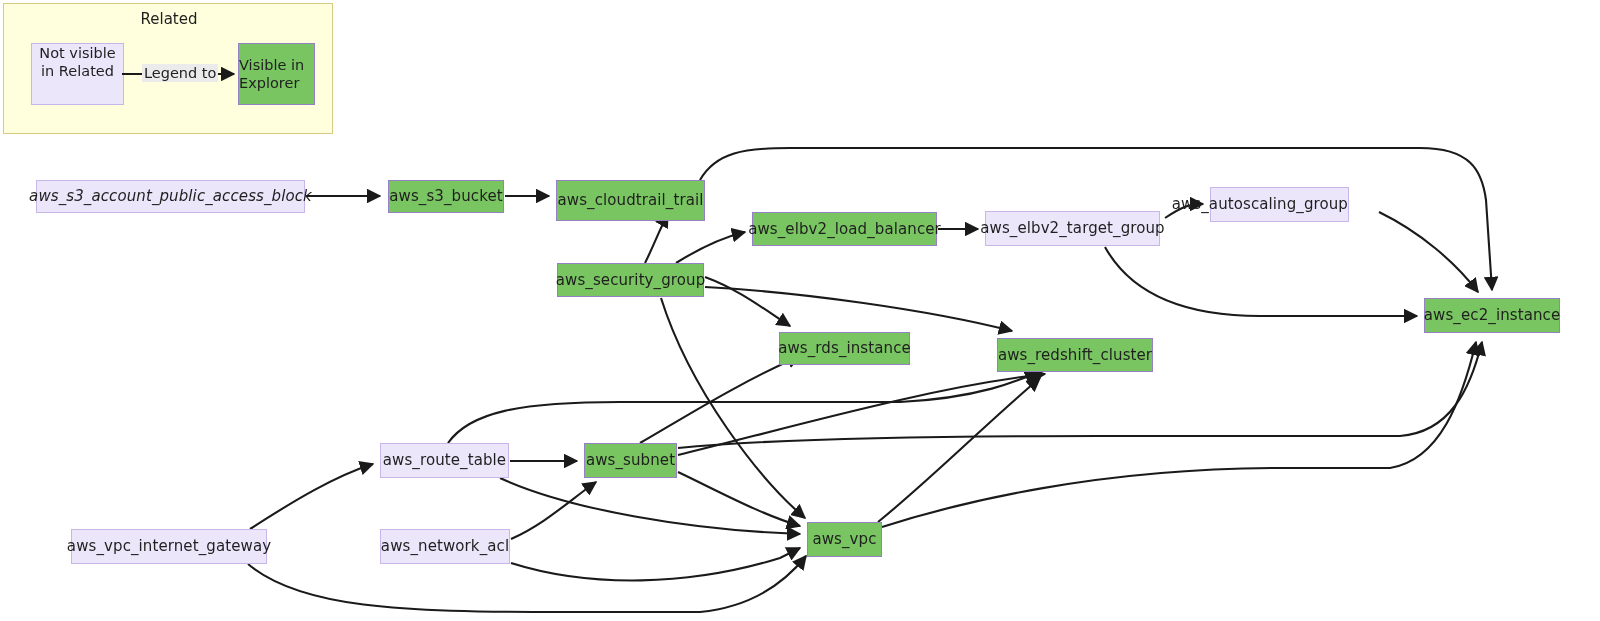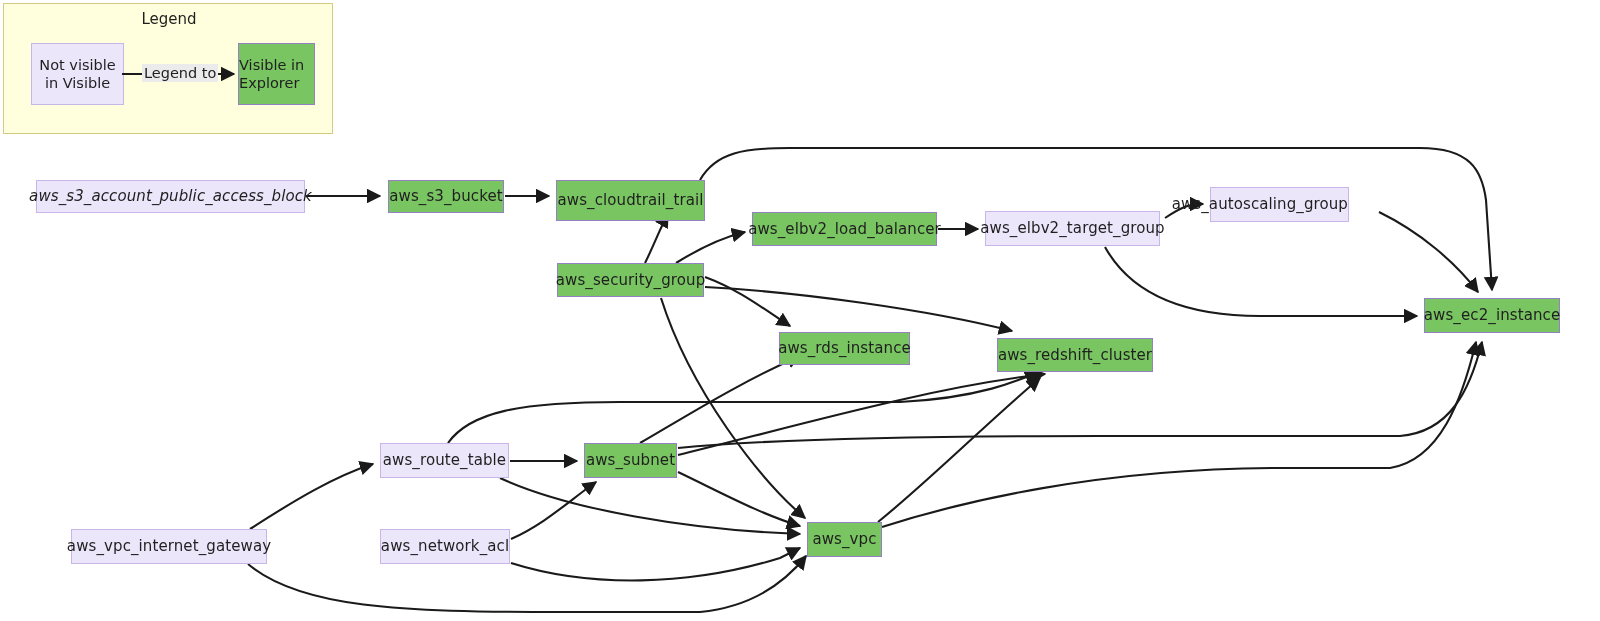--- a/index.html
+++ b/index.html
@@ -72,21 +72,21 @@
     left: 27px;
     top: 39px;
     width: 93px;
     height: 62px;
     box-sizing: border-box;
     background: #ece6fb;
     border: 1.2px solid #c9b6e8;
     display: flex;
     flex-direction: column;
     align-items: center;
-    justify-content: center;
+    justify-content: flex-start;
     font-size: 14.5px;
     color: #1f1f1f;
     line-height: 1.25;
   }
   #legend-right {
     position: absolute;
     left: 234px;
     top: 39px;
     width: 77px;
     height: 62px;
@@ -174,24 +174,24 @@
 
       <path d="M 678,448 C 760,440 900,436 1100,436 L 1400,436 C 1450,432 1470,390 1482,342"></path>
 
       <path d="M 882,527 C 960,502 1100,468 1280,468 L 1390,468 C 1440,460 1462,400 1476,342"></path>
 
       <path d="M 878,522 C 930,480 990,420 1040,378"></path>
     </g>
   </svg>
 
   <div id="legend-box">
-    <div id="legend-title">Legend</div>
+    <div id="legend-title">Related</div>
     <div id="legend-left">
       <span class="lg-line">Not visible</span>
-      <span class="lg-line">in Visible</span>
+      <span class="lg-line">in Related</span>
     </div>
     <div id="legend-right">
       <span class="lg-line">Visible in</span>
       <span class="lg-line">Explorer</span>
     </div>
     <svg style="position:absolute;left:118px;top:55px;width:120px;height:30px;" viewBox="0 0 120 30" xmlns="http://www.w3.org/2000/svg">
       <defs>
         <marker id="arrow2" viewBox="0 0 10 10" refX="9" refY="5" markerWidth="7" markerHeight="7" orient="auto-start-reverse">
           <path d="M 0 0 L 10 5 L 0 10 z" fill="#1a1a1a"></path>
         </marker>

